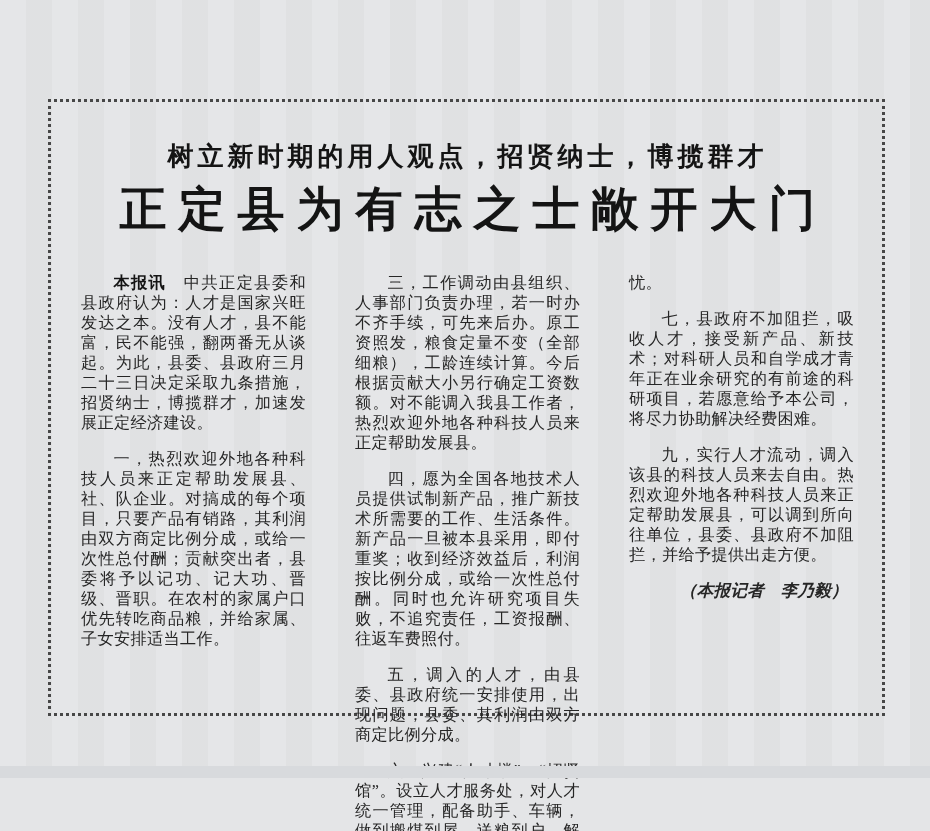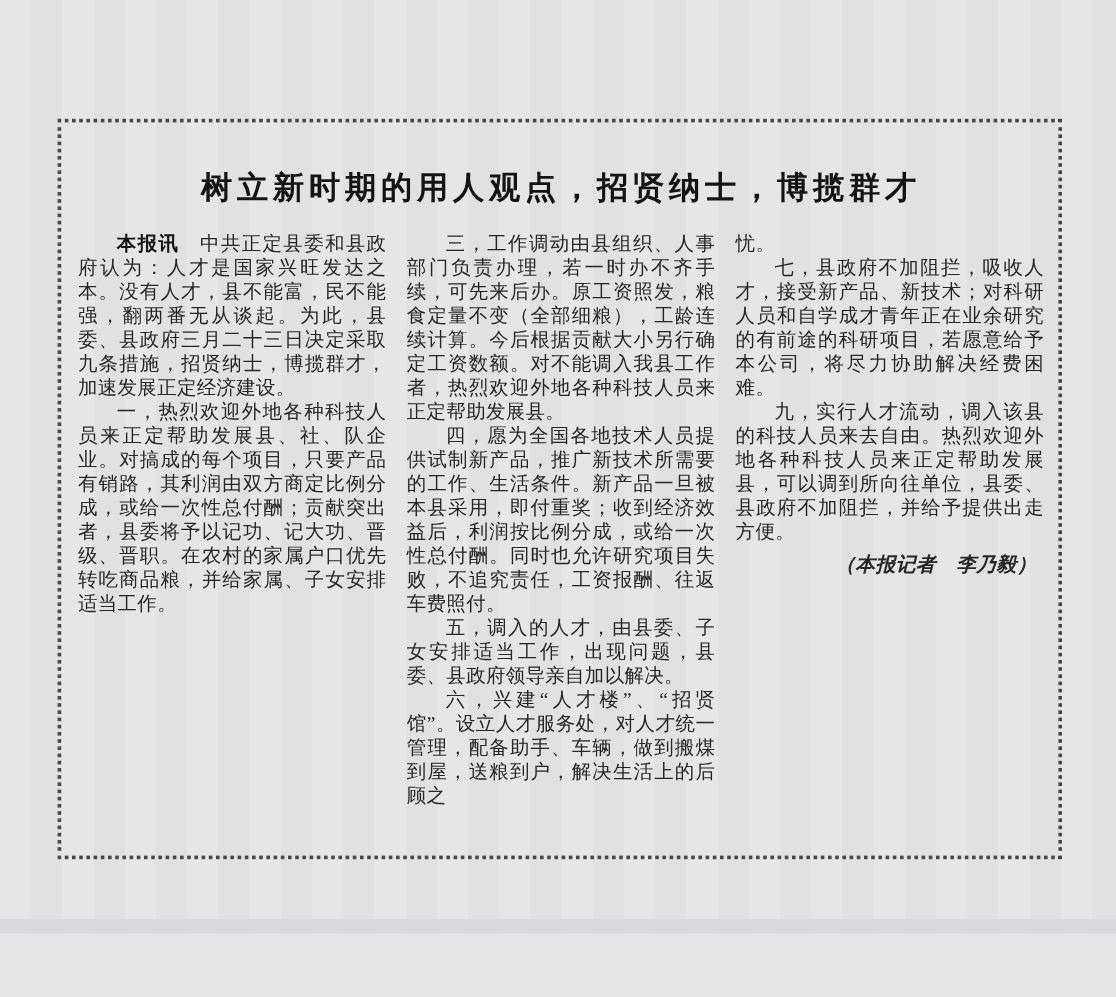--- a/index.html
+++ b/index.html
@@ -39,50 +39,51 @@
     font-weight:bold;font-size:47px;line-height:1.1;
     letter-spacing:12px;text-indent:12px;text-align:center;
     color:var(--ink-dark,#101010);
     white-space:nowrap;
   }
   .columns{
     display:flex;gap:17px;margin-top:21px;
   }
   .col{flex:1 1 0;min-width:0;}
   .para{
-    margin:0;
+    margin:16px;
     font-size:16.2px;line-height:20px;
     letter-spacing:0.3px;
     text-align:justify;
     color:var(--ink,#262626);
   }
   .para.indent{text-indent:2em;}
   .para strong{font-weight:bold;color:var(--ink-dark,#161616);}
   .para.byline{
     margin-top:8px;padding-right:6px;
     text-align:right;text-indent:0;
     font-style:italic;font-weight:bold;font-size:16.5px;
     font-family:"DejaVu Serif","Liberation Serif",serif;
   }
 </style>
 </head>
 <body>
 
 <div class="page">
   <div class="clip">
     <div class="kicker">树立新时期的用人观点，招贤纳士，博揽群才</div>
+    <h1 class="headline">正定县为有志之士敞开大门</h1>
     <div class="columns">
         <div class="col">
           <p class="para indent"><strong>本报讯　</strong>中共正定县委和县政府认为：人才是国家兴旺发达之本。没有人才，县不能富，民不能强，翻两番无从谈起。为此，县委、县政府三月二十三日决定采取九条措施，招贤纳士，博揽群才，加速发展正定经济建设。</p>
           <p class="para indent">一，热烈欢迎外地各种科技人员来正定帮助发展县、社、队企业。对搞成的每个项目，只要产品有销路，其利润由双方商定比例分成，或给一次性总付酬；贡献突出者，县委将予以记功、记大功、晋级、晋职。在农村的家属户口优先转吃商品粮，并给家属、子女安排适当工作。</p>
         </div>
         <div class="col">
           <p class="para indent">三，工作调动由县组织、人事部门负责办理，若一时办不齐手续，可先来后办。原工资照发，粮食定量不变（全部细粮），工龄连续计算。今后根据贡献大小另行确定工资数额。对不能调入我县工作者，热烈欢迎外地各种科技人员来正定帮助发展县。</p>
           <p class="para indent">四，愿为全国各地技术人员提供试制新产品，推广新技术所需要的工作、生活条件。新产品一旦被本县采用，即付重奖；收到经济效益后，利润按比例分成，或给一次性总付酬。同时也允许研究项目失败，不追究责任，工资报酬、往返车费照付。</p>
-          <p class="para indent">五，调入的人才，由县委、子女安排适当工作，出现问题，县委、县政府领导亲自加以解决。</p>
+          <p class="para indent">五，调入的人才，由县委、县政府统一安排使用，出现问题，县委、其利润由双方商定比例分成。</p>
           <p class="para indent">六，兴建“人才楼”、“招贤馆”。设立人才服务处，对人才统一管理，配备助手、车辆，做到搬煤到屋，送粮到户，解决生活上的后顾之</p>
         </div>
         <div class="col">
           <p class="para">忧。</p>
           <p class="para indent">七，县政府不加阻拦，吸收人才，接受新产品、新技术；对科研人员和自学成才青年正在业余研究的有前途的科研项目，若愿意给予本公司，将尽力协助解决经费困难。</p>
           <p class="para indent">九，实行人才流动，调入该县的科技人员来去自由。热烈欢迎外地各种科技人员来正定帮助发展县，可以调到所向往单位，县委、县政府不加阻拦，并给予提供出走方便。</p>
           <p class="para byline">（本报记者　李乃毅）</p>
         </div>
       </div>
   </div>

